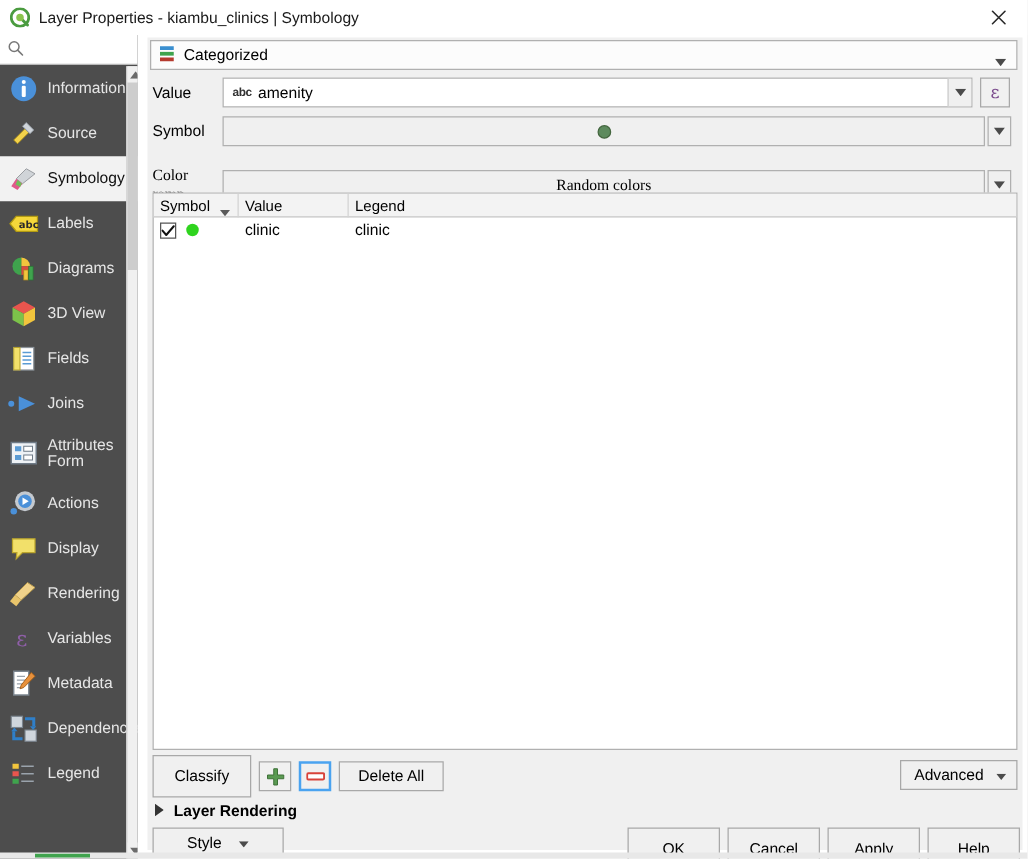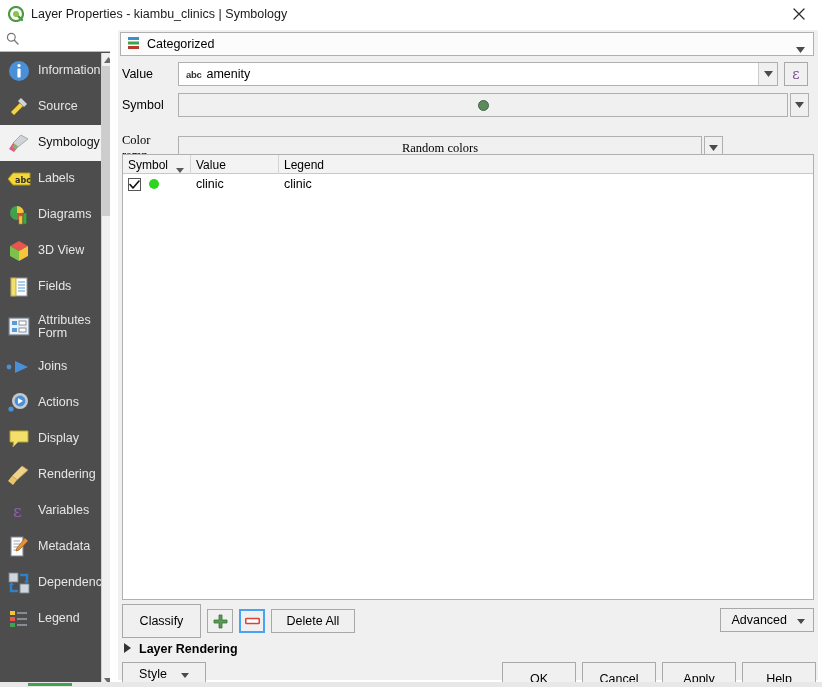--- a/index.html
+++ b/index.html
@@ -276,21 +276,21 @@
   .section-head .sh-text {
     font-size: 12.5px; font-weight: bold;
   }
 
   .footer {
     position: absolute; left: 0; top: 632px;
     width: 700px; height: 30px;
   }
   .btn.style {
     position: absolute; left: 4px; top: 0;
-    width: 84px; padding: 0;
+    width: 105px; padding: 0;
     justify-content: center; gap: 14px;
   }
   .footer .dlgbtns {
     position: absolute; right: 2px; top: 0;
     display: flex; gap: 6px;
   }
   .btn.dlg { width: 74px; padding: 16px; }
 
   
   .bottom-strip {
@@ -409,42 +409,42 @@
         <span class="ni-icon">
           <svg width="24" height="24" viewBox="0 0 24 24">
             <rect x="4" y="3" width="16" height="18" fill="#ffffff" stroke="#8d949b" stroke-width="1"></rect>
             <rect x="4" y="3" width="5" height="18" fill="#f2e06a" stroke="#b3a02e" stroke-width="0.8"></rect>
             <path d="M11 7 H18 M11 10 H18 M11 13 H18 M11 16 H18" stroke="#5a9bd4" stroke-width="1.2"></path>
           </svg>
         </span>
         <span class="ni-label">Fields</span>
       </div>
 
+      <div class="navitem">
+        <span class="ni-icon">
+          <svg width="26" height="20" viewBox="0 0 26 20">
+            <circle cx="3" cy="10" r="2.4" fill="#4a90d9"></circle>
+            <path d="M9 4 L9 16 L22 10 Z" fill="#4a90d9"></path>
+          </svg>
+        </span>
+        <span class="ni-label">Joins</span>
+      </div>
+
       <div class="navitem two-line">
         <span class="ni-icon">
           <svg width="24" height="22" viewBox="0 0 24 22">
             <rect x="2" y="2" width="20" height="17" fill="#eef2f6" stroke="#6f7b87" stroke-width="1.2"></rect>
             <rect x="5" y="5" width="5" height="4" fill="#5a9bd4"></rect>
             <rect x="12" y="5" width="7" height="4" fill="#ffffff" stroke="#6f7b87" stroke-width="0.8"></rect>
             <rect x="5" y="12" width="5" height="4" fill="#5a9bd4"></rect>
             <rect x="12" y="12" width="7" height="4" fill="#ffffff" stroke="#6f7b87" stroke-width="0.8"></rect>
           </svg>
         </span>
         <span class="ni-label">Attributes
 Form</span>
-      </div>
-
-      <div class="navitem">
-        <span class="ni-icon">
-          <svg width="26" height="20" viewBox="0 0 26 20">
-            <circle cx="3" cy="10" r="2.4" fill="#4a90d9"></circle>
-            <path d="M9 4 L9 16 L22 10 Z" fill="#4a90d9"></path>
-          </svg>
-        </span>
-        <span class="ni-label">Joins</span>
       </div>
 
 
       <div class="navitem">
         <span class="ni-icon">
           <svg width="24" height="24" viewBox="0 0 24 24">
             <circle cx="13" cy="10" r="8" fill="#c4c9cf"></circle>
             <circle cx="13" cy="10" r="5.4" fill="#4a90d9"></circle>
             <path d="M11 7 L16 10 L11 13 Z" fill="#ffffff"></path>
             <circle cx="4" cy="18" r="2.6" fill="#4a90d9"></circle>
@@ -578,21 +578,21 @@
       </div>
       <div class="sidebtn" style="margin-left:2px;">
         <svg width="9" height="6" viewBox="0 0 9 6">
             <path d="M0 0 L9 0 L4.5 6 Z" fill="#4b4b4b"></path>
           </svg>
       </div>
     </div>
 
     <div class="formrow" style="top:106px; width:700px;font-family:Liberation Serif, serif;">
       <span class="fr-label">Color ramp</span>
-      <div class="field flat" style="width:524px;">
+      <div class="field flat" style="width:610px;">
         <span class="centered-content">Random colors</span>
       </div>
       <div class="sidebtn" style="margin-left:2px;">
         <svg width="9" height="6" viewBox="0 0 9 6">
             <path d="M0 0 L9 0 L4.5 6 Z" fill="#4b4b4b"></path>
           </svg>
       </div>
     </div>
 
     <div class="tablebox">

